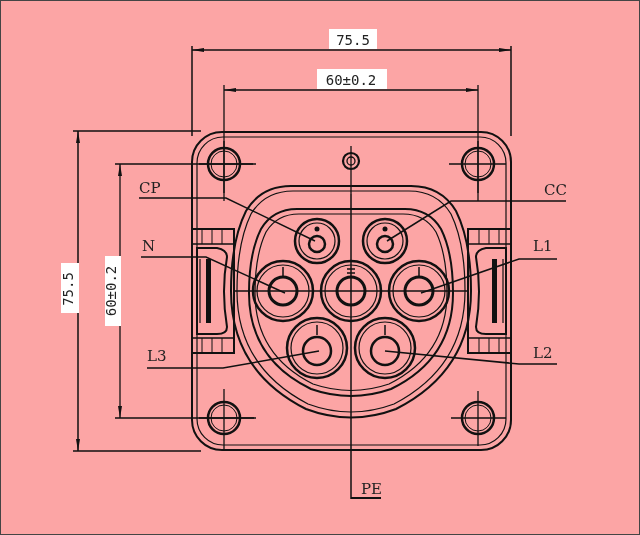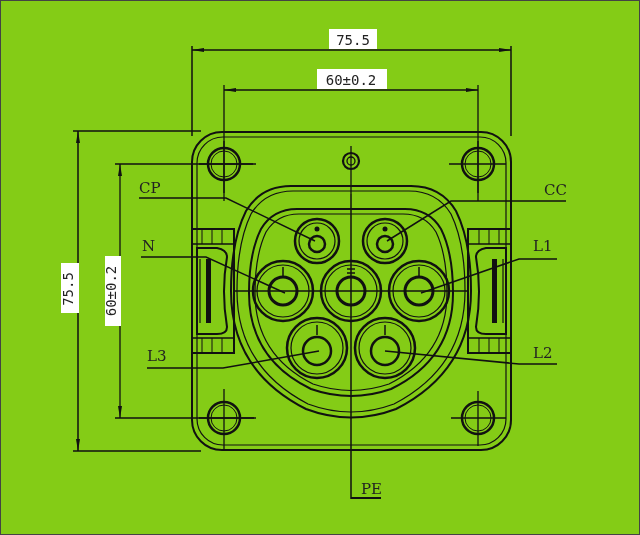--- a/index.html
+++ b/index.html
@@ -1,19 +1,19 @@
 <!DOCTYPE html>
 <html><head>
 <meta charset="utf-8">
 <style>
   html, body { margin: 0; padding: 0; background: #ffffff; }
   body { width: 640px; height: 535px; overflow: hidden; }
   .frame {
     position: relative; width: 638px; height: 533px;
-    border: 1px solid #444; background: #84cc16;
+    border: 1px solid #444; background: #fca5a5;
   }
   svg { position: absolute; left: 0; top: 0; }
   .lbl { font-family: "DejaVu Serif", "Liberation Serif", serif; font-size: 15px; fill: #222; }
   .lbl-c { font-family: "DejaVu Sans Mono", "Liberation Mono", monospace; font-size: 14px; fill: #222; }
   .k { stroke: #111; fill: none; }
 </style>
 </head>
 <body>
 
 <div class="frame">

